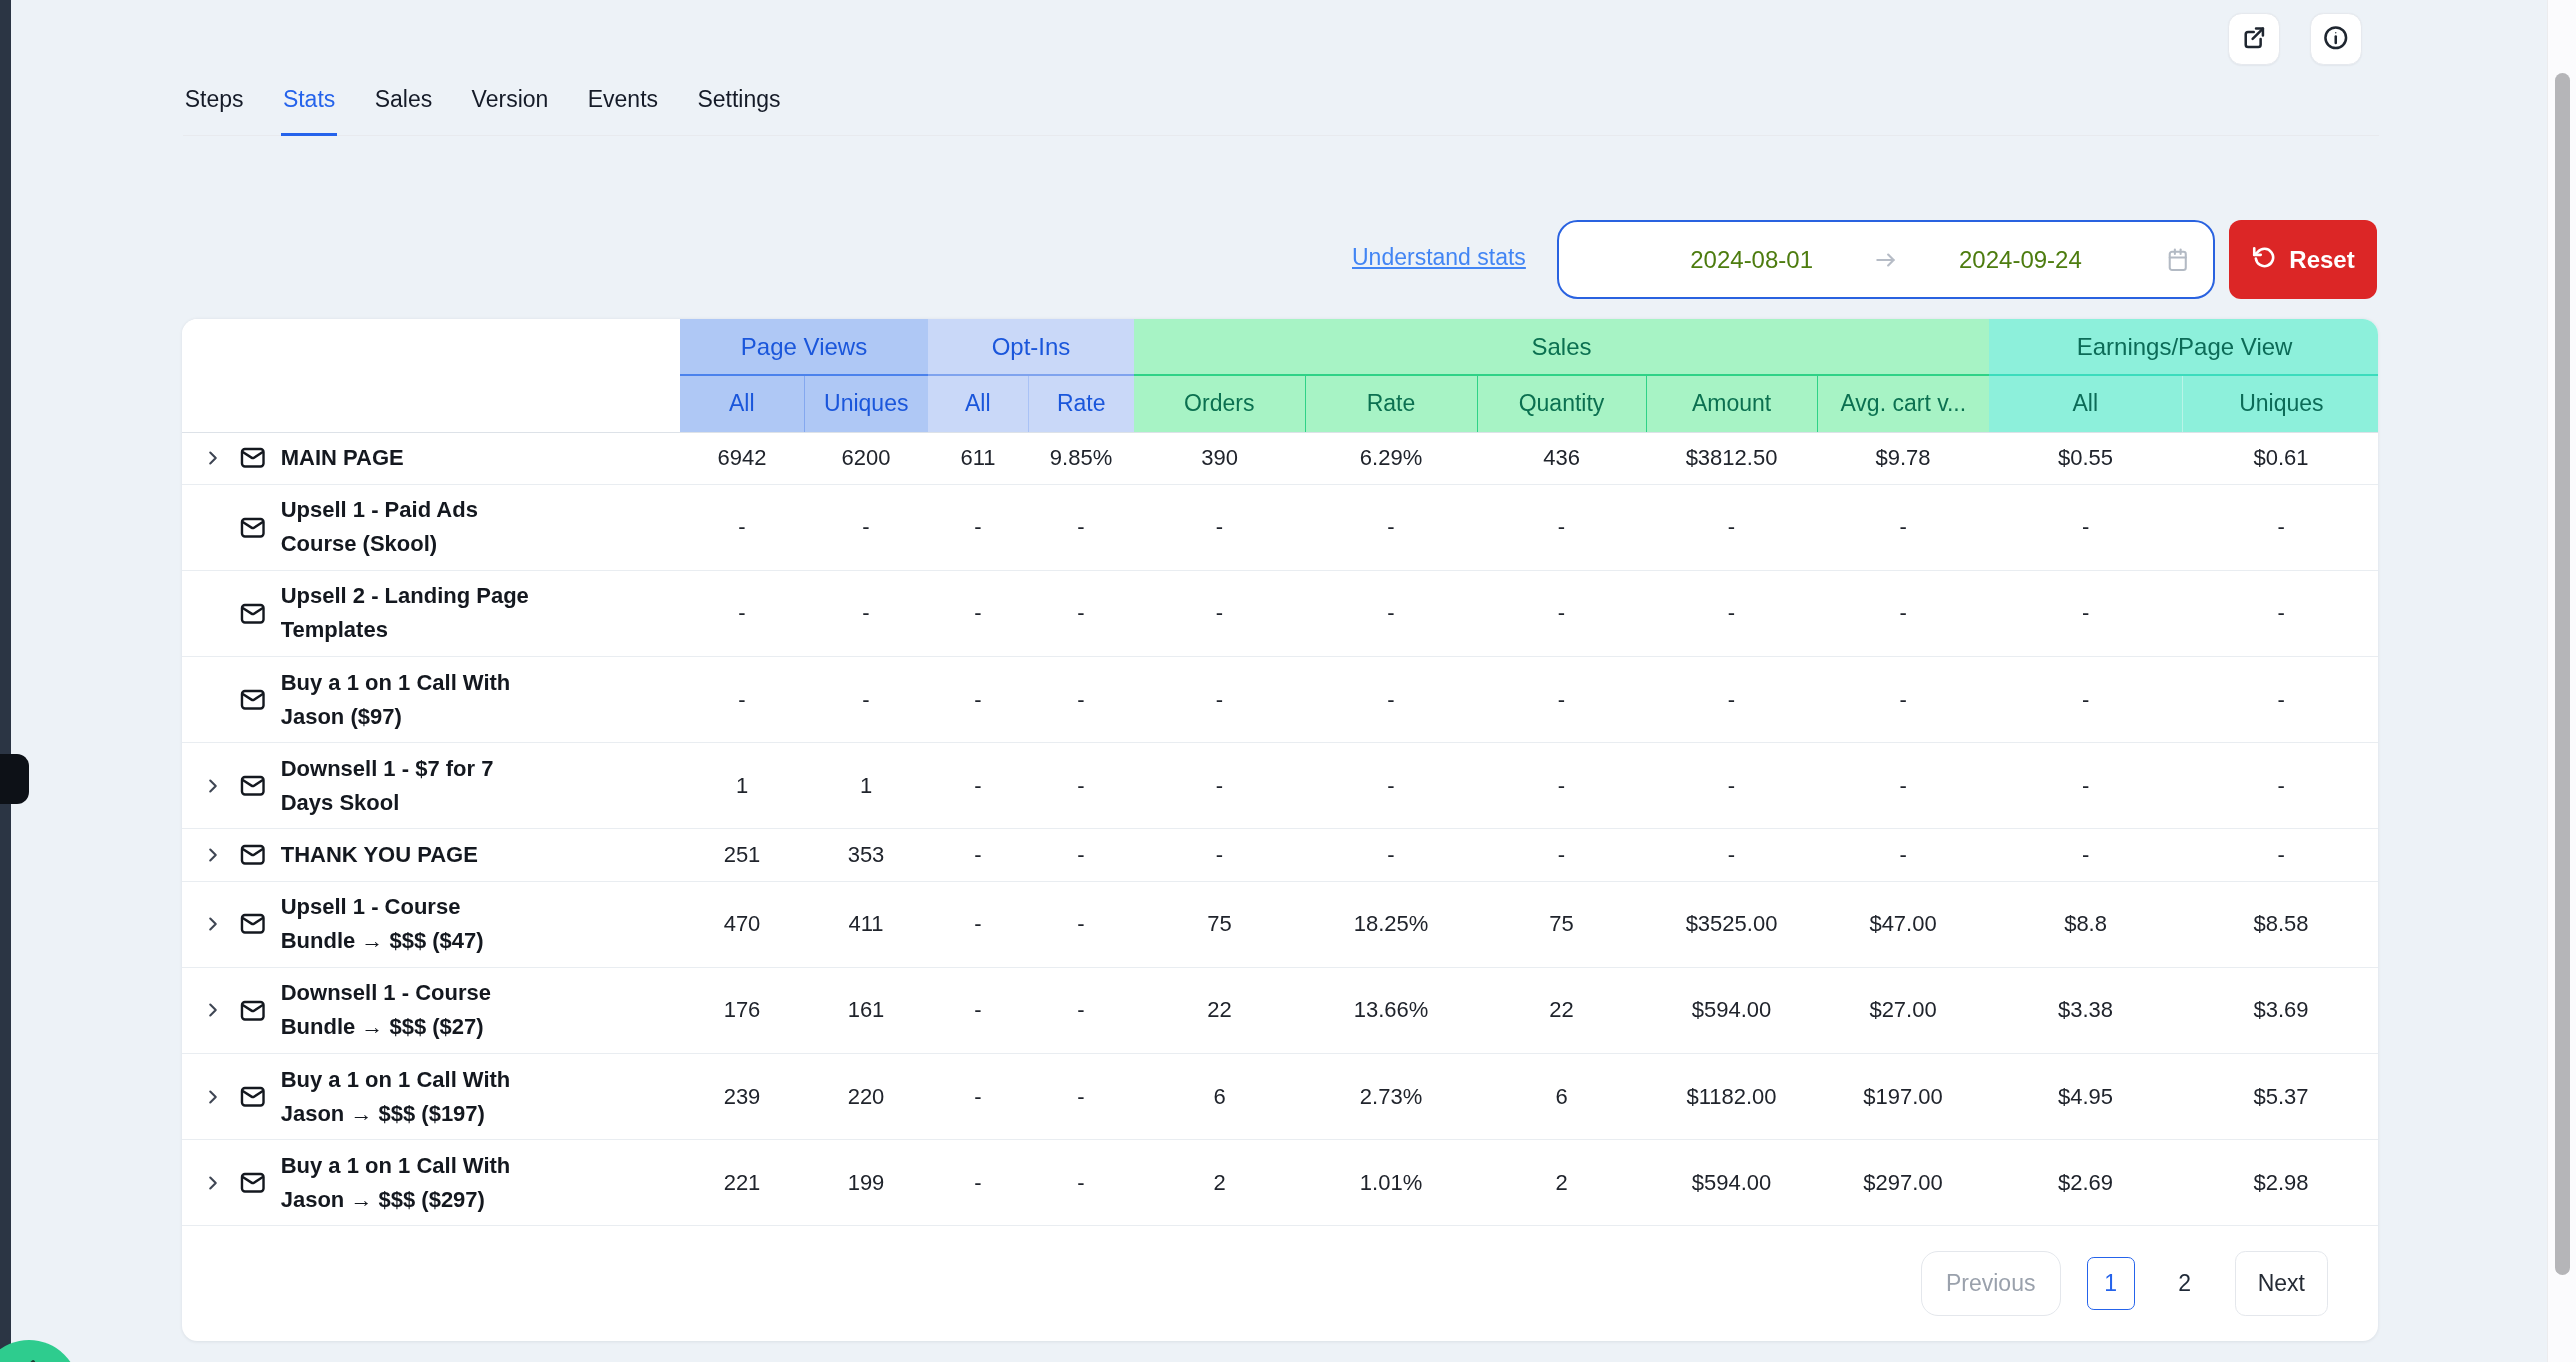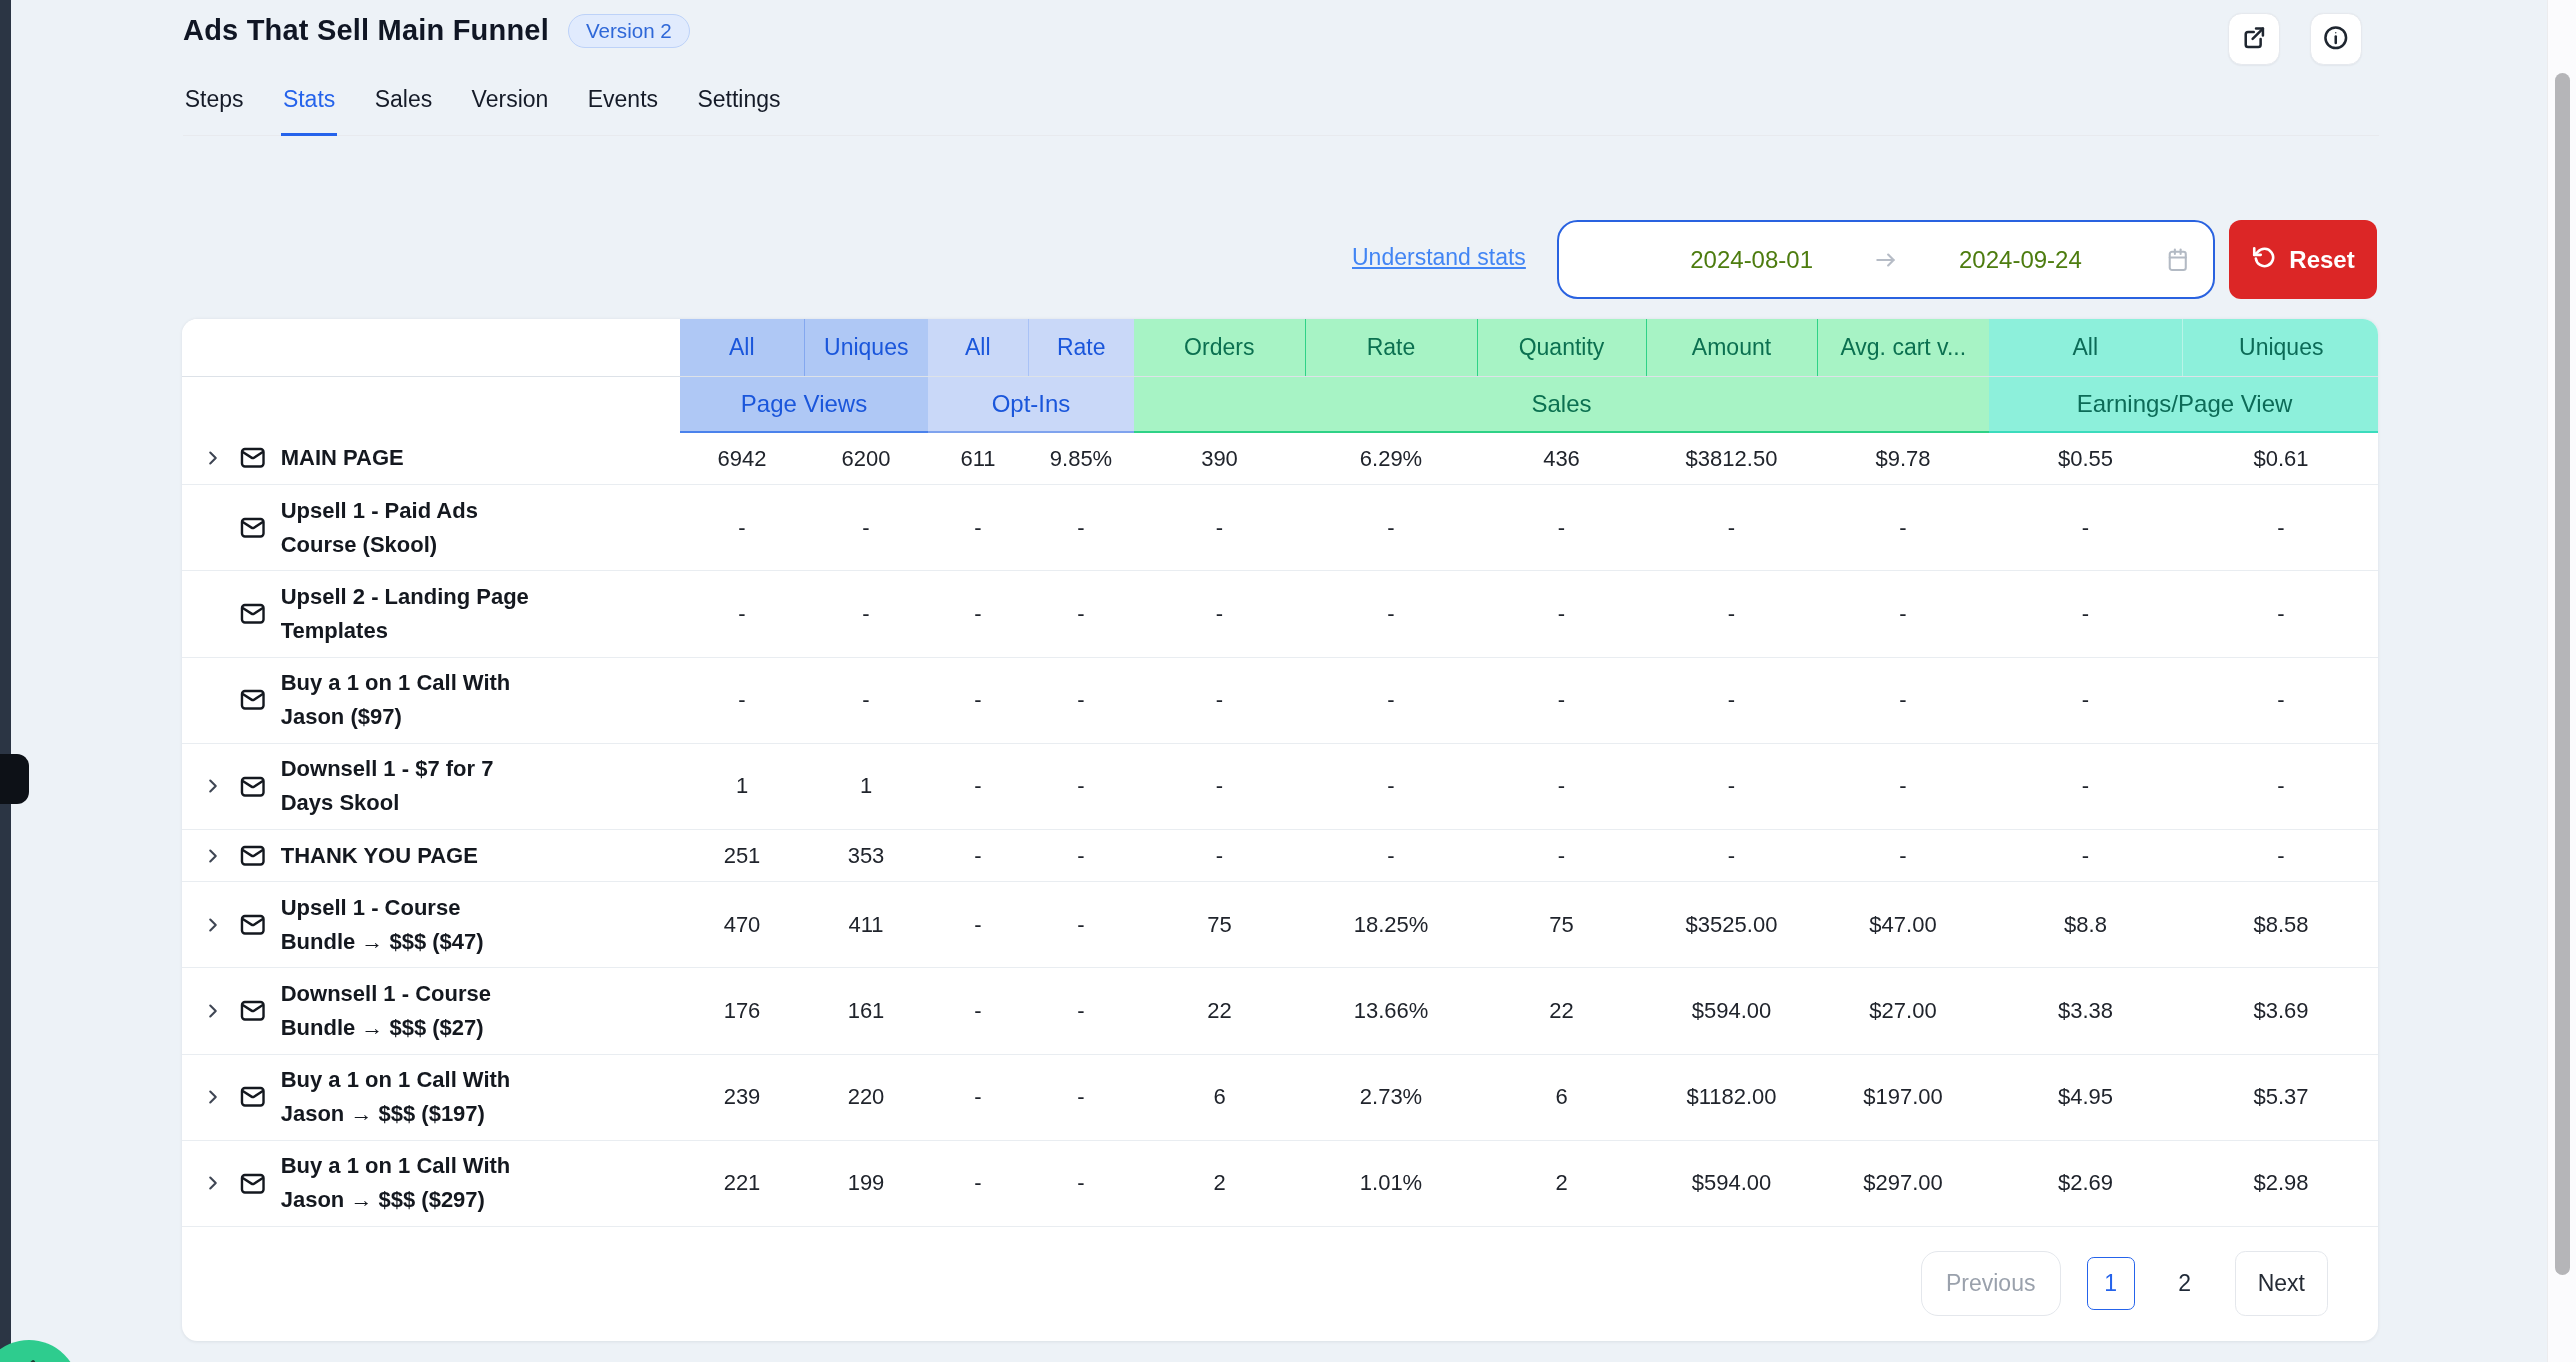--- a/index.html
+++ b/index.html
@@ -76,24 +76,20 @@
   .pg-num.active { border:1.7px solid #2563eb; color:#2563eb; }
 </style>
 </head>
 <body>
 
 <div class="screen">
 
   <div class="left-strip"></div>
   <div class="left-handle"></div>
 
-  <div class="title-row">
-    <div class="page-title">Ads That Sell Main Funnel</div>
-    <div class="version-badge">Version 2</div>
-  </div>
 
   <div class="top-actions">
     <div class="icon-btn">
       <span>
         <svg viewBox="0 0 24 24" fill="none" stroke="#1f2630" stroke-width="2.2" stroke-linecap="round" stroke-linejoin="round" width="27.5" height="27.5">
           <path d="M14 4h6v6"></path>
             <path d="M20 4l-9 9"></path>
             <path d="M18 13v5a2 2 0 0 1-2 2H7a2 2 0 0 1-2-2V9a2 2 0 0 1 2-2h5"></path>
         </svg>
       </span>
@@ -160,40 +156,40 @@
           <col style="width:171px">
         <col style="width:172px">
           <col style="width:169px">
           <col style="width:171px">
         <col style="width:172px">
           <col style="width:193px">
           <col style="width:198px">
       </colgroup>
       <thead>
         <tr>
+          <th class="g g-blank"></th>
+          <th class="g g-pv" colspan="2">Page Views</th>
+          <th class="g g-opt" colspan="2">Opt-Ins</th>
+          <th class="g g-sales" colspan="5">Sales</th>
+          <th class="g g-earn" colspan="2">Earnings/Page View</th>
+        </tr>
+        <tr>
           <th class="sub th-blank"></th>
           <th class="sub s-pv no-left">All</th>
           <th class="sub s-pv">Uniques</th>
           <th class="sub s-opt no-left">All</th>
           <th class="sub s-opt">Rate</th>
           <th class="sub s-sales no-left">Orders</th>
           <th class="sub s-sales">Rate</th>
           <th class="sub s-sales">Quantity</th>
           <th class="sub s-sales">Amount</th>
           <th class="sub s-sales">Avg. cart v...</th>
           <th class="sub s-earn no-left">All</th>
           <th class="sub s-earn">Uniques</th>
         </tr>
-        <tr>
-          <th class="g g-blank"></th>
-          <th class="g g-pv" colspan="2">Page Views</th>
-          <th class="g g-opt" colspan="2">Opt-Ins</th>
-          <th class="g g-sales" colspan="5">Sales</th>
-          <th class="g g-earn" colspan="2">Earnings/Page View</th>
-        </tr>
       </thead>
       <tbody id="stats-tbody">
           <tr>
             <td class="label-cell">
               <div class="label-wrap">
                 <span class="chev">
                   <svg viewBox="0 0 24 24" fill="none" stroke="#3f4654" stroke-width="2.3" stroke-linecap="round" stroke-linejoin="round">
                     <path d="M9 6l6 6-6 6"></path>
                   </svg>
                 </span>

